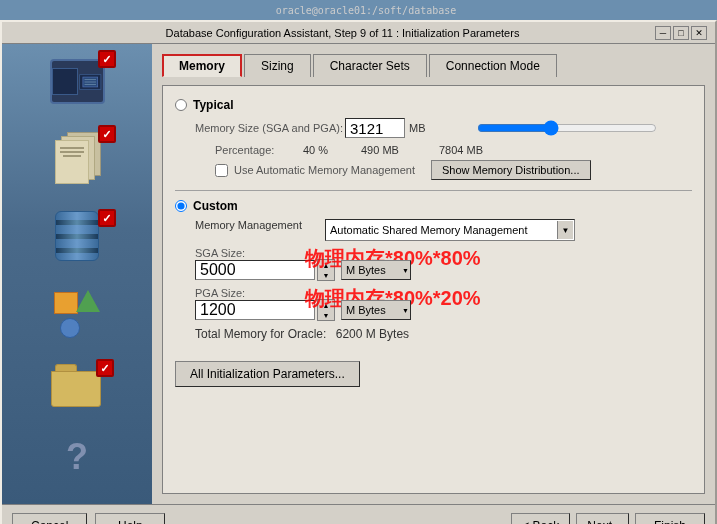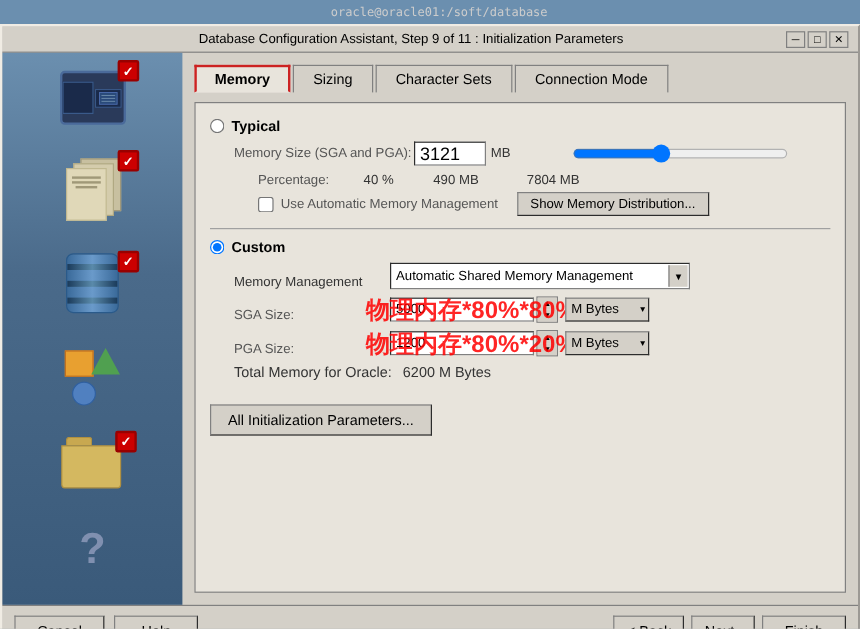--- a/index.html
+++ b/index.html
@@ -247,21 +247,21 @@
       margin: 8px 0;
     }
 
     
     .custom-section {
       margin-top: 4px;
     }
 
     .memory-mgmt-row {
       display: flex;
-      align-items: flex-end;
+      align-items: flex-start;
       margin-bottom: 6px;
       padding-left: 20px;
     }
     .memory-mgmt-label {
       font-size: 11px;
       color: #333;
       min-width: 130px;
     }
     .dropdown-container {
       position: relative;
@@ -287,39 +287,40 @@
       border-left: 1px solid #808080;
       display: flex;
       align-items: center;
       justify-content: center;
       font-size: 8px;
       pointer-events: none;
     }
 
     .size-row {
       display: flex;
-      align-items: flex-end;
+      align-items: flex-start;
       margin-bottom: 6px;
       padding-left: 20px;
+      flex-direction: column;
     }
     .size-label {
       font-size: 11px;
       color: #555;
       min-width: 130px;
     }
     .size-input-group {
       display: flex;
       align-items: center;
       gap: 2px;
     }
     .size-input {
       border: 1px inset #808080;
       background: white;
       padding: 2px 4px;
-      font-size: 11px;
+      font-size: 16px;
       height: 20px;
       width: 120px;
     }
     .spin-buttons {
       display: flex;
       flex-direction: column;
       border: 1px solid #808080;
     }
     .spin-btn {
       width: 16px;

